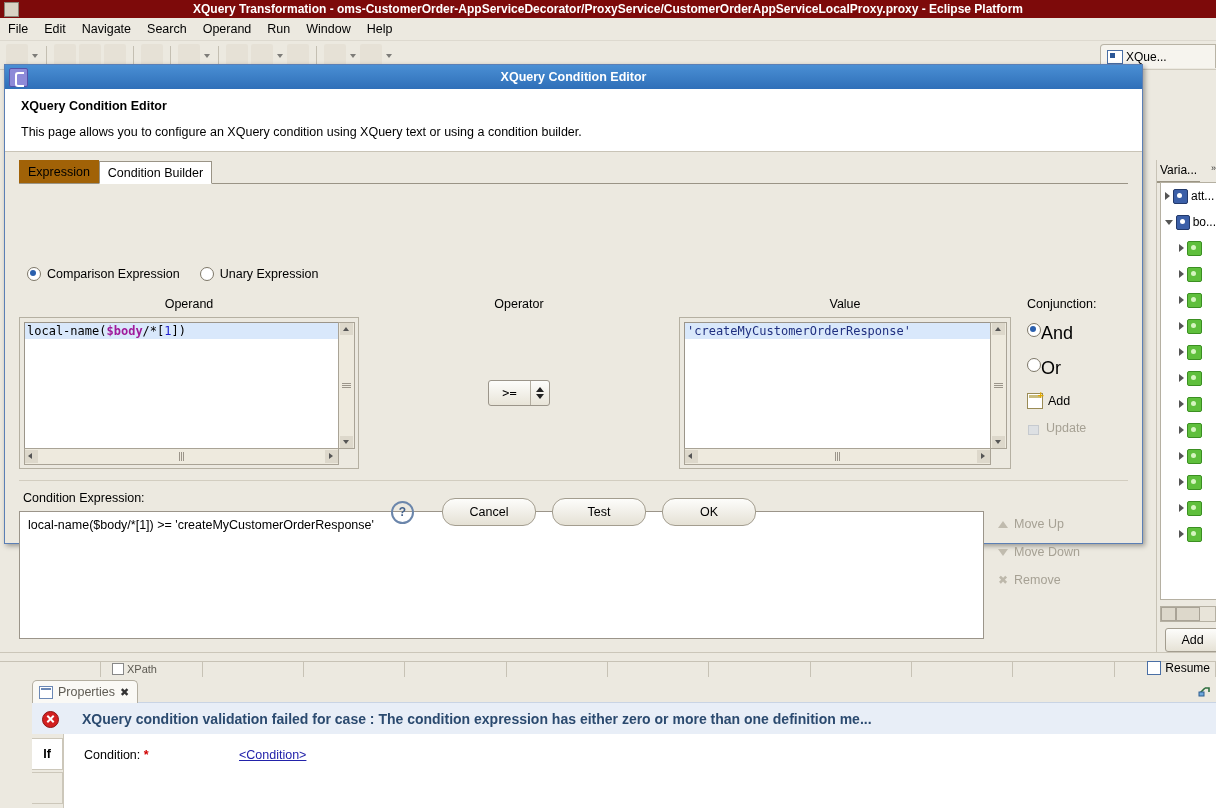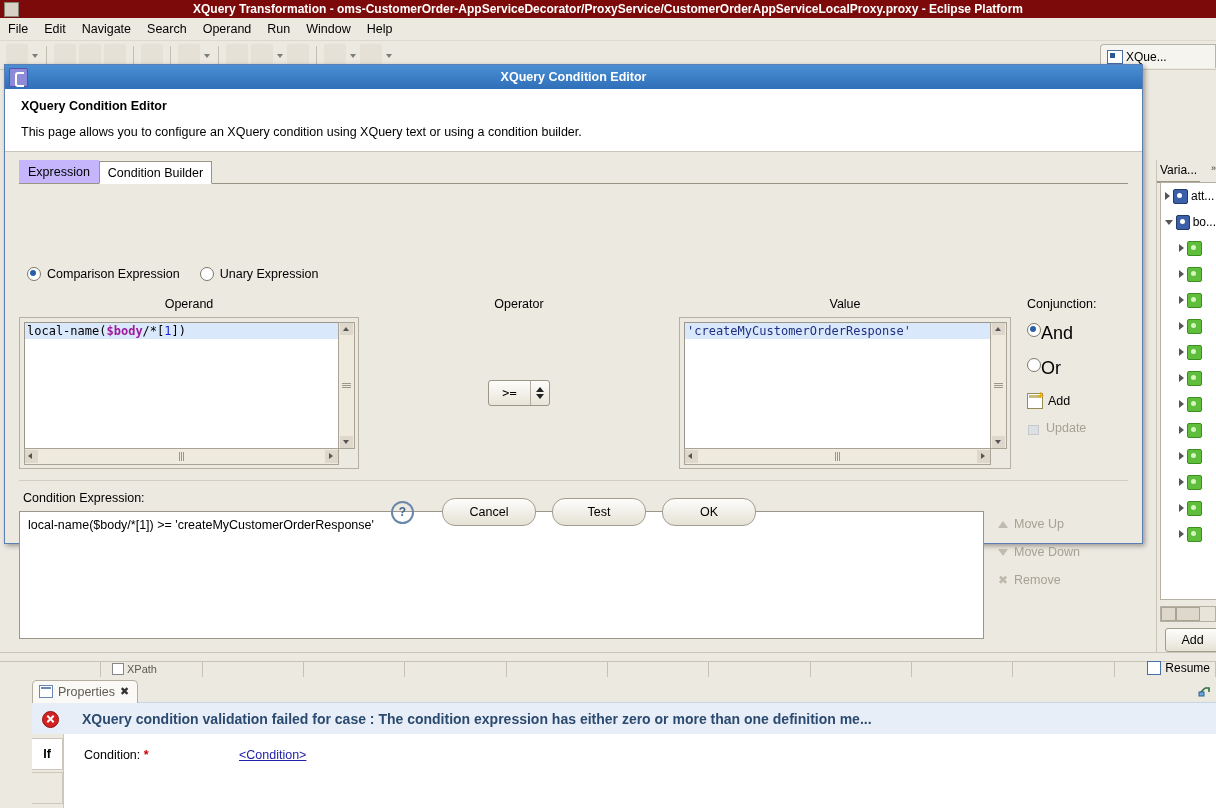--- a/index.html
+++ b/index.html
@@ -76,21 +76,21 @@
   .editstrip .cells{display:flex;flex:1;height:16px;}
   .editstrip .cells div{flex:1;border-right:1px solid #c7c2b5;border-top:1px solid #c7c2b5;}
   .resume{position:absolute;right:6px;bottom:2px;display:flex;align-items:center;gap:4px;font-size:12px;}
   .resume .pic{width:12px;height:12px;background:#fff;border:1px solid #4a6fa5;}
   .xpathtab{position:absolute;left:112px;bottom:0;height:16px;display:flex;
      align-items:center;gap:3px;font-size:11px;color:#5d5a52;}
   .xpathtab .bx{width:10px;height:10px;border:1px solid #888;background:#fff;}
 
   
   #props{position:absolute;left:32px;right:0;top:680px;bottom:0;background:#fff;}
-  .pv-tabrow{height:22px;background:#ece9e0;display:flex;align-items:center;position:relative;}
+  .pv-tabrow{height:22px;background:#ece9e0;display:flex;align-items:flex-start;position:relative;}
   .pv-tab{height:22px;display:flex;align-items:center;gap:5px;padding:0 8px 0 6px;
      background:#faf9f5;border:1px solid #b3aea0;border-bottom:none;
      border-top-left-radius:5px;border-top-right-radius:5px;font-size:12.5px;color:#5f5c54;}
   .pv-tab .tic{width:12px;height:11px;border:1px solid #6b88b5;background:#fff;position:relative;}
   .pv-tab .tic:before{content:"";position:absolute;left:1px;top:1px;right:1px;height:2px;background:#6b88b5;}
   .pv-close{font-size:11px;color:#333;}
   .pv-maxim{position:absolute;right:4px;top:4px;width:14px;height:13px;}
   .errbar{height:32px;background:#e8eef7;border-top:1px solid #c9d4e4;
      display:flex;align-items:center;gap:23px;padding-left:10px;}
   .err-ic{width:15px;height:15px;border-radius:50%;background:#d32020;
@@ -123,21 +123,21 @@
      background:#8d8ad8;border:1px solid #5451a8;border-radius:2px;position:absolute;}
   .dlg-title .ic:after{content:"";position:absolute;left:5px;top:3px;width:7px;height:11px;
      border:2px solid #fff;border-right:none;border-radius:3px 0 0 3px;}
   .dlg-head{background:#fff;border-bottom:1px solid #c9c4b7;padding:10px 16px 12px 16px;}
   .dlg-head h1{margin:0 0 12px 0;font-size:12.5px;font-weight:bold;}
   .dlg-head p{margin:0;font-size:12.5px;}
 
   .tabstrip{display:flex;align-items:flex-end;height:22px;margin:10px 0 0 14px;
      border-bottom:1px solid #9a9486;width:calc(100% - 28px);box-sizing:border-box;}
   .dtab{height:21px;display:flex;align-items:center;padding:0 8px;font-size:12.5px;
-     background:#c4b5fd;border:1px solid transparent;}
+     background:#a16207;border:1px solid transparent;}
   .dtab.active{background:#fff;border:1px solid #9a9486;border-bottom:1px solid #fff;
      position:relative;top:1px;}
 
   .dlg-body{position:absolute;left:14px;right:14px;top:192px;bottom:0;}
 
   .radio-row{display:flex;align-items:center;gap:6px;font-size:12.5px;margin:10px 0 0 8px;}
   .radio{width:12px;height:12px;border-radius:50%;border:1px solid #7d7768;
      background:#fff;position:relative;flex:none;}
   .radio.on:after{content:"";position:absolute;left:2px;top:2px;width:6px;height:6px;
      border-radius:50%;background:#2a5fad;}

